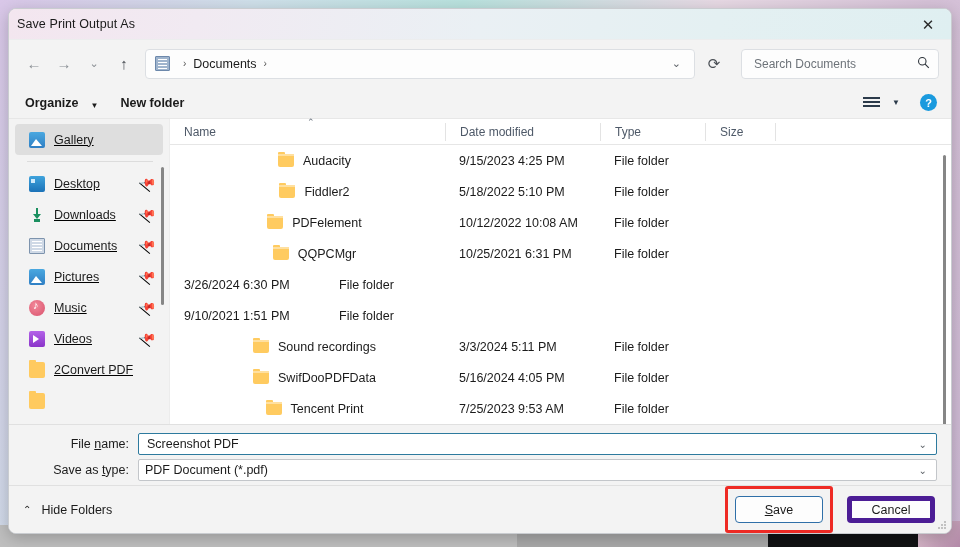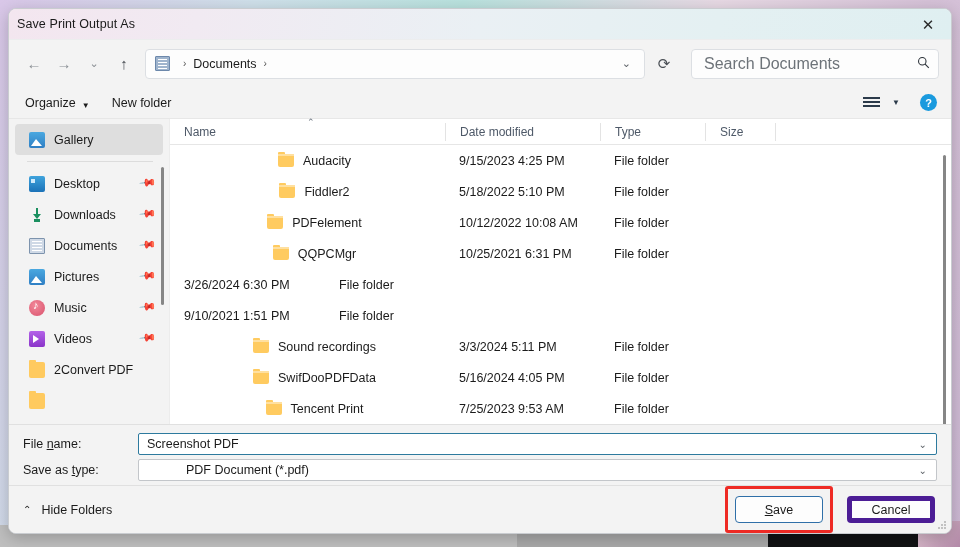--- a/index.html
+++ b/index.html
@@ -128,37 +128,37 @@
     margin-left: 12px;
     background: #fdfdfd;
     border: 1px solid #dcdfe3;
     border-radius: 4px;
     display: flex; align-items: center;
     padding: 0 8px 0 10px;
   }
   .searchbox input {
     flex: 1 1 auto; border: 0; outline: 0; background: transparent;
     font-family: "Liberation Sans", sans-serif;
-    font-size: 16px; color: #0f172a; min-width: 0;
+    font-size: 12px; color: #0f172a; min-width: 0;
   }
   .searchbox input::placeholder { color: #6d7379; }
   .search-icon { font-size: 13px; color: #3a3f45; margin-left: 4px; }
 
   
   .cmdbar {
     height: 32px; flex: 0 0 32px;
     background: #f3f3f3;
     display: flex; align-items: center;
     padding: 0 14px 0 16px;
     border-bottom: 1px solid #e7e7e7;
   }
   .cmd-item {
     font-size: 12.5px; color: #1b1b1b;
     margin-right: 22px;
-    display: flex; align-items: flex-end; gap: 6px;
+    display: flex; align-items: flex-end; gap: 12px; font-weight: bold;
   }
   .cmd-caret { font-size: 8px; color: #1b1b1b; }
   .cmd-spacer { flex: 1 1 auto; }
   .view-icon {
     display: inline-block; width: 17px; height: 12px; position: relative;
   }
   .view-icon span {
     position: absolute; left: 0; width: 100%; height: 2px; background: #2b3a4a;
   }
   .view-icon span:nth-child(1) { top: 0; }
@@ -181,20 +181,21 @@
     background: #fff;
   }
 
   
   .sidebar {
     flex: 0 0 160px;
     background: #f3f3f3;
     position: relative;
     padding-top: 5px;
     overflow: hidden;
+    text-decoration: underline;
   }
   .nav-item {
     height: 31px;
     display: flex; align-items: center;
     margin: 0 6px;
     padding: 0 8px 0 14px;
     border-radius: 4px;
     font-size: 12.5px; color: #1b1b1b;
     position: relative;
   }
@@ -362,41 +363,41 @@
     background: #f3f3f3;
     border-top: 1px solid #e0e0e0;
     padding: 8px 14px 0 14px;
   }
   .formrow {
     display: flex; align-items: center;
     height: 22px; margin-bottom: 4px;
   }
   .formrow .flabel {
     width: 115px; flex: 0 0 115px;
-    padding-right: 9px;
+    text-align: right; padding-right: 9px;
     font-size: 12.5px; color: #1b1b1b;
   }
   .flabel u { text-decoration: underline; }
   .field {
     flex: 1 1 auto; height: 22px;
     background: #fff;
     border: 1px solid #c3c6ca;
     border-radius: 2px;
     display: flex; align-items: center;
     padding: 0 2px 0 6px;
     min-width: 0;
   }
   .field.focused { border: 1px solid #2d7a9e; }
   .field input, .field .sel {
     flex: 1 1 auto; border: 0; outline: 0; background: transparent;
     font-family: "Liberation Sans", sans-serif;
     font-size: 12.5px; color: #1b1b1b; min-width: 0;
     height: 100%;
   }
-  .field .sel { display: flex; align-items: center; margin-left: 41px; }
+  .field .sel { display: flex; align-items: center; }
   .field .dchev { font-size: 10px; color: #5d6268; padding: 0 7px; }
 
   
   .footer {
     flex: 0 0 46px;
     background: #f3f3f3;
     border-top: 1px solid #e0e0e0;
     display: flex; align-items: center;
     padding: 0 16px 0 14px;
     position: relative;

